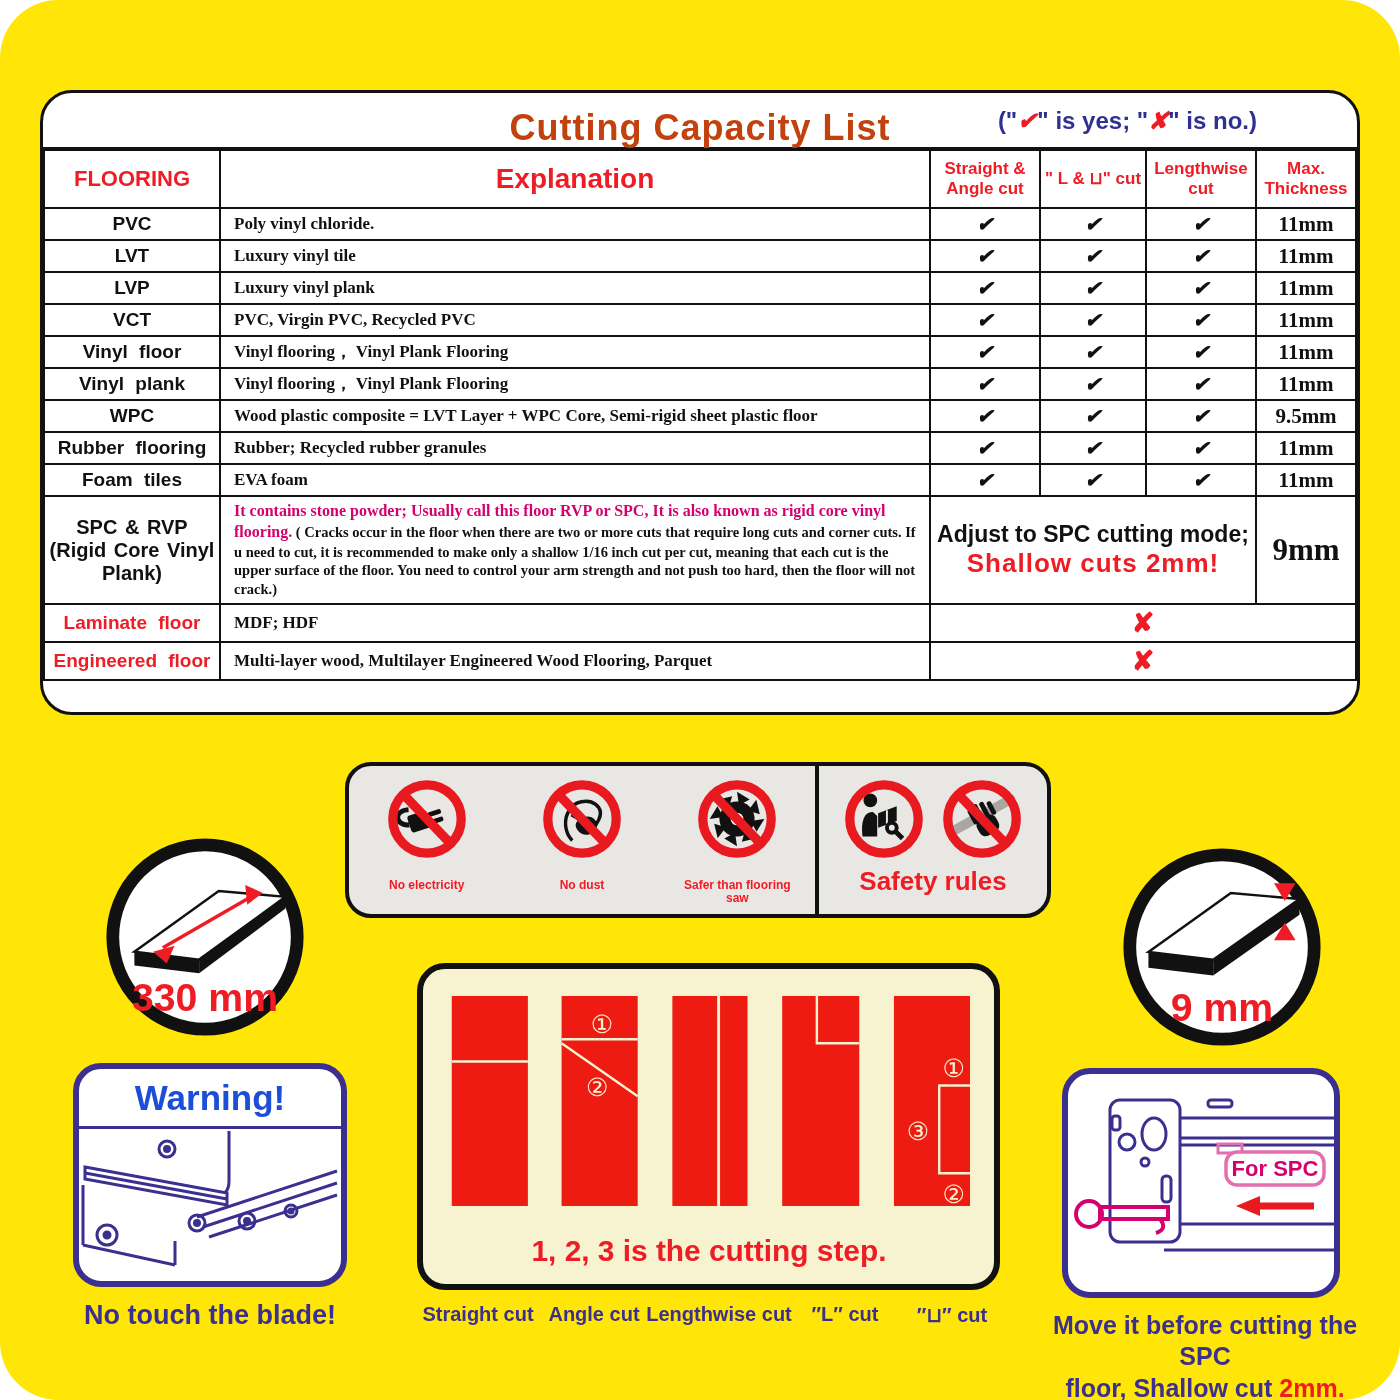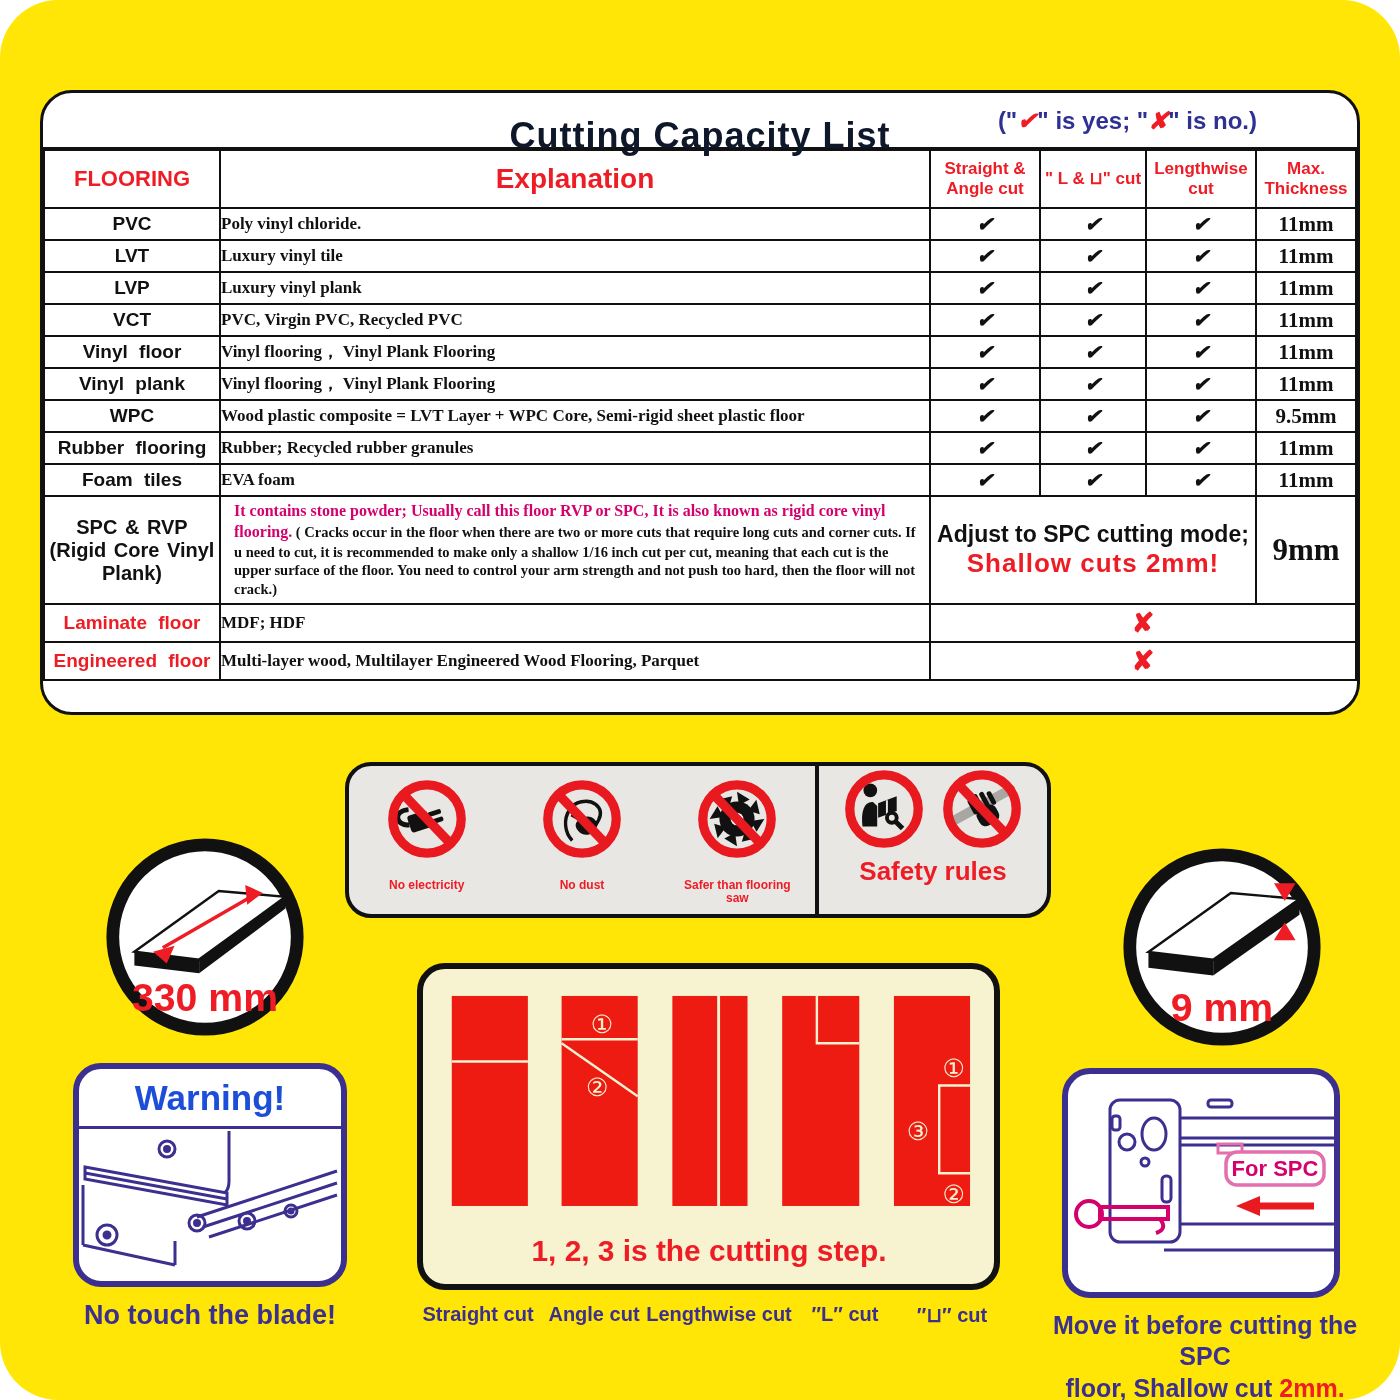--- a/index.html
+++ b/index.html
@@ -4,36 +4,36 @@
 <style>
   html,body{margin:0;padding:0;background:#fff;}
   .canvas{position:relative;width:1400px;height:1400px;background:#fff;overflow:hidden;
           font-family:"Liberation Sans",sans-serif;}
   .bg{position:absolute;inset:0;background:#ffe606;border-radius:58px;}
 
   
   .table-panel{position:absolute;left:40px;top:90px;width:1320px;height:625px;background:#fff;
                border:3px solid #111;border-radius:32px;overflow:hidden;box-sizing:border-box;}
   .title-row{position:relative;height:54px;border-bottom:2px solid #111;}
-  .page-title{position:absolute;left:0;right:0;top:6px;margin:16px;text-align:center;
-              font-size:36px;font-weight:bold;color:#0f172a;letter-spacing:1px;}
+  .page-title{position:absolute;left:0;right:0;top:6px;margin:8px;text-align:center;
+              font-size:36px;font-weight:bold;color:#c2410c;letter-spacing:1px;}
   .legend{position:absolute;right:100px;top:14px;font-size:24px;font-weight:bold;color:#2e3192;}
   .legend .mk{color:#ee1c25;font-style:italic;}
   table{width:100%;border-collapse:collapse;table-layout:fixed;}
   col.c-fl{width:176px}col.c-ex{width:710px}col.c-s{width:110px}col.c-l{width:106px}col.c-len{width:110px}
   th,td{border:2px solid #111;padding:0;vertical-align:middle;}
   th{color:#ee1c25;font-weight:bold;text-align:center;line-height:1.15;}
   thead tr{height:58px;}
   .h-fl{font-size:22px;}
   .h-ex{font-size:28px;}
   .h-s,.h-l,.h-len,.h-max{font-size:17px;}
   tbody tr.r{height:32px;}
   td.fl{font-size:19px;font-weight:bold;text-align:center;color:#111;word-spacing:6px;}
   td.ex{font-family:"Liberation Serif",serif;font-weight:bold;font-size:17px;color:#111;
-        line-height:1.1;}
+        padding-left:13px;line-height:1.1;}
   td.ck{text-align:center;font-size:20px;font-weight:bold;font-style:italic;color:#111;}
   td.mm{text-align:center;font-family:"Liberation Serif",serif;font-weight:bold;font-size:21px;color:#111;}
   tr.spc{height:96px;}
   td.spc-name{font-size:20px;line-height:1.15;word-spacing:2px;}
   td.spc-ex{font-size:14.5px;line-height:1.3;padding:4px 10px 4px 13px;}
   .magenta{color:#d4006d;font-size:16px;}
   .note{color:#111;}
   td.mode{text-align:center;}
   .mode1{font-size:23px;font-weight:bold;color:#111;}
   .mode2{font-size:26px;font-weight:bold;color:#ee1c25;letter-spacing:1px;}
@@ -43,21 +43,21 @@
   td.cross{text-align:center;color:#ee1c25;font-size:27px;font-weight:bold;}
 
   
   .safety-panel{position:absolute;left:345px;top:762px;width:706px;height:156px;background:#e9e7e3;
                 border:4px solid #111;border-radius:26px;box-sizing:border-box;display:flex;overflow:hidden;}
   .safety-left{flex:0 0 466px;display:flex;justify-content:space-around;align-items:flex-start;padding-top:10px;}
   .safety-item{width:112px;text-align:center;}
   .safety-item svg{width:86px;height:86px;display:block;margin:0 auto;}
   .safety-label{color:#ee1c25;font-size:12px;font-weight:bold;line-height:1.1;margin-top:17px;}
   .safety-divider{width:4px;background:#111;}
-  .safety-right{flex:1;text-align:center;}
+  .safety-right{flex:1;text-align:center;padding-top:10px;}
   .safety-right svg{width:86px;height:86px;display:inline-block;margin:0 4px;}
   .rules-label{color:#ee1c25;font-size:26px;font-weight:bold;margin-top:0px;}
 
   
   .badge{position:absolute;width:206px;height:206px;}
   .badge svg{width:100%;height:100%;}
   .badge-330{left:102px;top:836px;}
   .badge-9{left:1119px;top:846px;}
 
   

